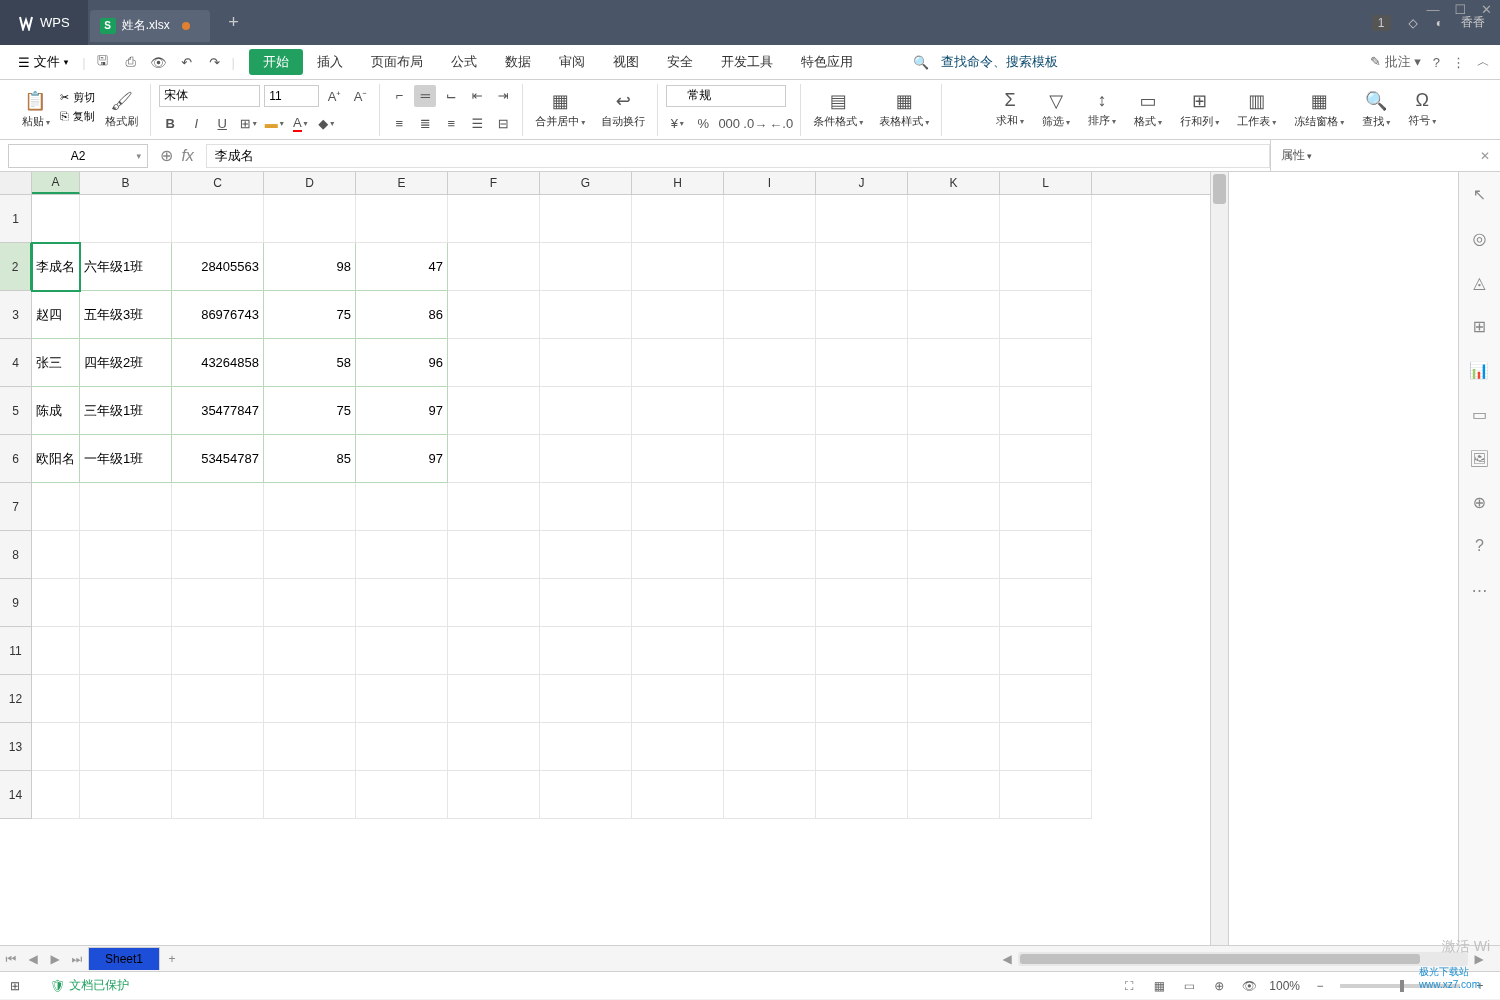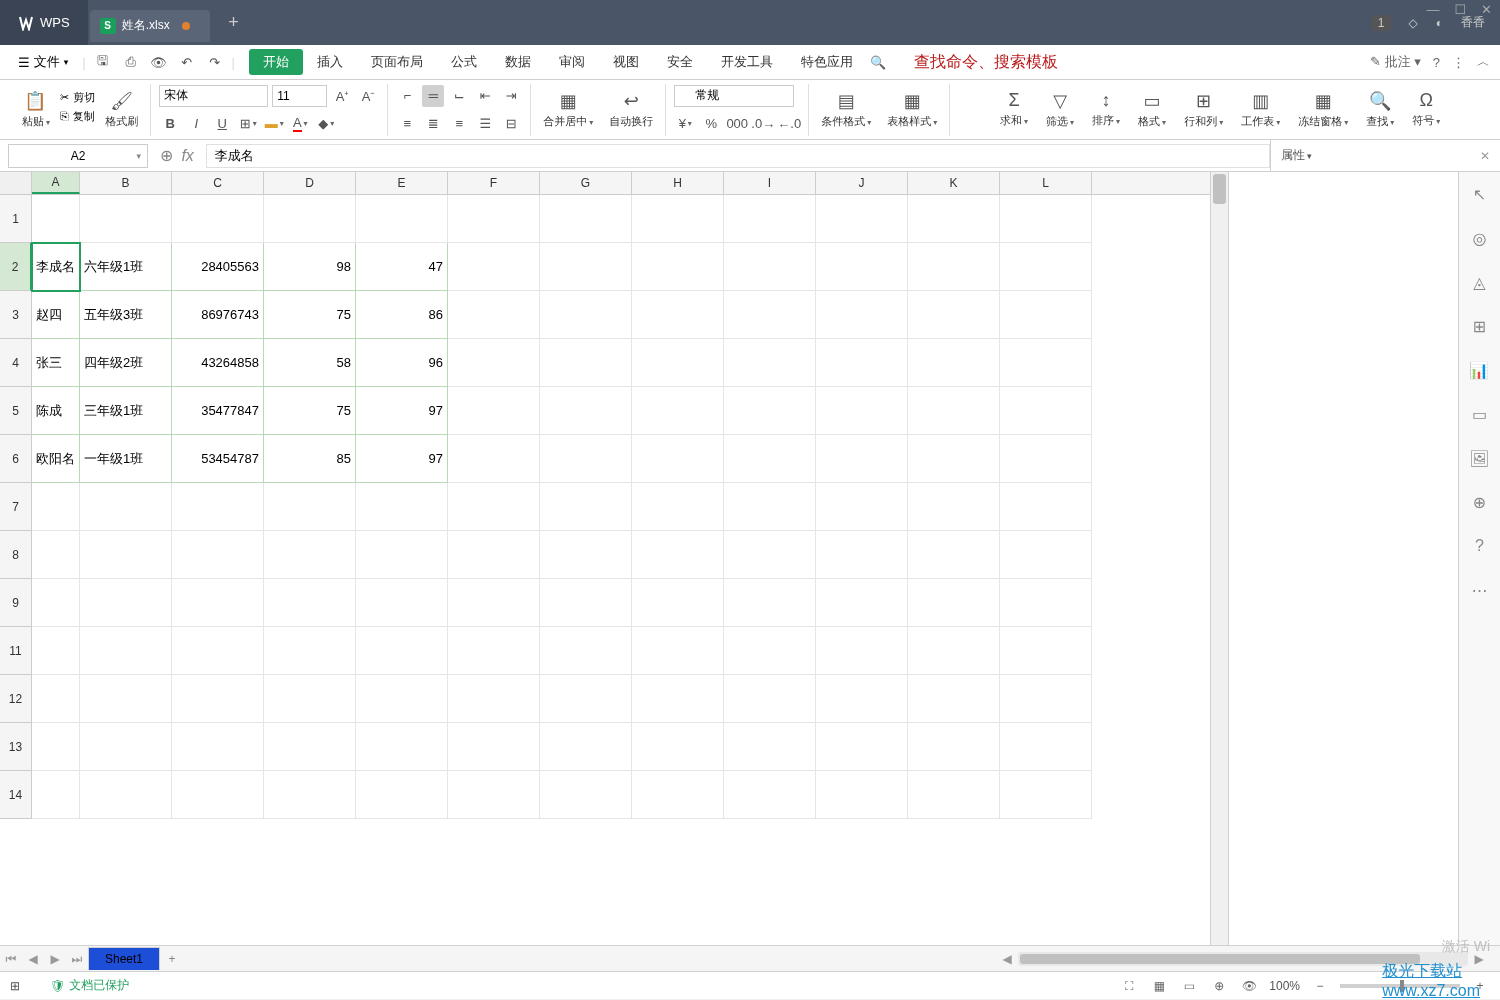--- a/index.html
+++ b/index.html
@@ -18,33 +18,33 @@
 
 
 .menubar { height: 35px; background: #fff; border-bottom: 1px solid #d0d0d0; display: flex; align-items: center; padding: 0 10px; gap: 2px; font-size: 13px; }
 .menu-left { display:flex; align-items:center; gap:6px; }
 .menu-file-btn { display:flex; align-items:center; gap:4px; padding: 4px 8px; cursor:pointer; }
 .quick-icon { width:22px; height:22px; display:flex; align-items:center; justify-content:center; color:#555; cursor:pointer; }
 .menu-tabs { display:flex; align-items:center; gap:0px; margin-left:8px; }
 .menu-tab { padding: 6px 14px; cursor:pointer; color:#333; }
 .menu-tab.active { background:#22a060; color:#fff; border-radius:3px; padding:4px 14px; }
 .menu-right { margin-left:auto; display:flex; align-items:center; gap:12px; color:#666; }
-.search-hint { color:#b91c1c; font-size:16px;margin-left:16px; }
+.search-hint { color:#0c4a6e; font-size:13px; }
 
 
 .ribbon { height: 60px; background: #fff; border-bottom: 1px solid #d0d0d0; display: flex; align-items: center; padding: 0 10px; font-size: 11px; }
 .ribbon-group { display:flex; flex-direction:column; align-items:center; padding: 0 8px; border-right:1px solid #e0e0e0; height:52px; justify-content:center; }
 .ribbon-group.noborder { border-right:none; }
 .rb-big { display:flex; flex-direction:column; align-items:center; gap:2px; cursor:pointer; padding:0 4px; }
 .rb-icon { font-size:18px; color:#555; }
 .rb-label { font-size:11px; color:#333; white-space:nowrap; }
 .rb-stack { display:flex; flex-direction:column; gap:4px; }
 .rb-stack-item { display:flex; align-items:center; gap:4px; font-size:11px; cursor:pointer; white-space:nowrap; }
 .rb-row { display:flex; gap:4px; align-items:center; }
-.font-select { width:109px; height:22px; border:1px solid #ccc; font-size:12px; padding:0 4px; }
+.font-select { width:101px; height:22px; border:1px solid #ccc; font-size:12px; padding:0 4px; }
 .size-select { width:55px; height:22px; border:1px solid #ccc; font-size:12px; padding:0 4px; }
 .rb-btn { width:22px; height:22px; display:flex; align-items:center; justify-content:center; cursor:pointer; color:#555; font-size:13px; border-radius:2px; }
 .rb-btn.active { background:#d0d0d0; }
 .number-format { width:120px; height:22px; border:1px solid #ccc; font-size:12px; padding:0 20px; }
 .rb-dd::after { content:"▾"; font-size:8px; margin-left:2px; color:#666; }
 
 
 .formula-row { height: 32px; background: #fff; border-bottom: 1px solid #d0d0d0; display: flex; align-items: center; }
 .name-box { width:140px; height:24px; border:1px solid #ccc; margin-left:8px; display:flex; align-items:center; justify-content:center; font-size:12px; position:relative; }
 .name-box::after { content:"▾"; position:absolute; right:6px; font-size:9px; color:#888; }
@@ -85,21 +85,21 @@
 
 
 .statusbar { height:28px; background:#fff; border-top:1px solid #d0d0d0; display:flex; align-items:center; font-size:12px; padding:0 10px; color:#555; }
 .doc-protect { display:flex; align-items:center; gap:4px; color:#22a060; margin-left:30px; }
 .status-right { margin-left:auto; display:flex; align-items:center; gap:10px; }
 .view-btn { width:20px; height:20px; display:flex; align-items:center; justify-content:center; color:#666; cursor:pointer; }
 .zoom-slider { width:120px; height:4px; background:#d0d0d0; position:relative; }
 .zoom-thumb { position:absolute; left:50%; top:-4px; width:4px; height:12px; background:#888; }
 
 .watermark { position:absolute; right:10px; bottom:44px; color:#c0c0c0; font-size:14px; }
-.logo-wm { position:absolute; right:20px; bottom:0; font-size:16px; color:#2090d0;text-decoration:underline; }
+.logo-wm { position:absolute; right:20px; bottom:10px; font-size:10px; color:#2090d0; }
 
 
 .cw-A { width:48px; } .cw-B { width:92px; } .cw-C { width:92px; } .cw-D { width:92px; }
 .cw-E { width:92px; } .cw-F { width:92px; } .cw-G { width:92px; } .cw-H { width:92px; }
 .cw-I { width:92px; } .cw-J { width:92px; } .cw-K { width:92px; } .cw-L { width:92px; }
 </style>
 </head>
 <body>
 
 <div class="win-controls">

